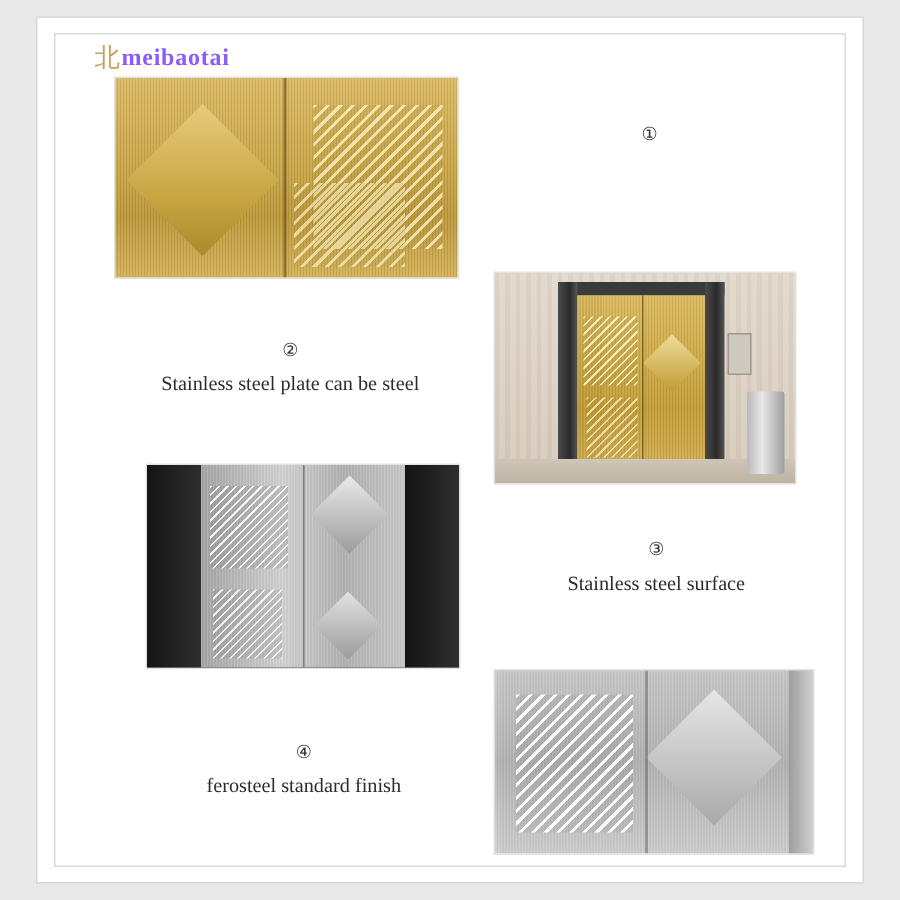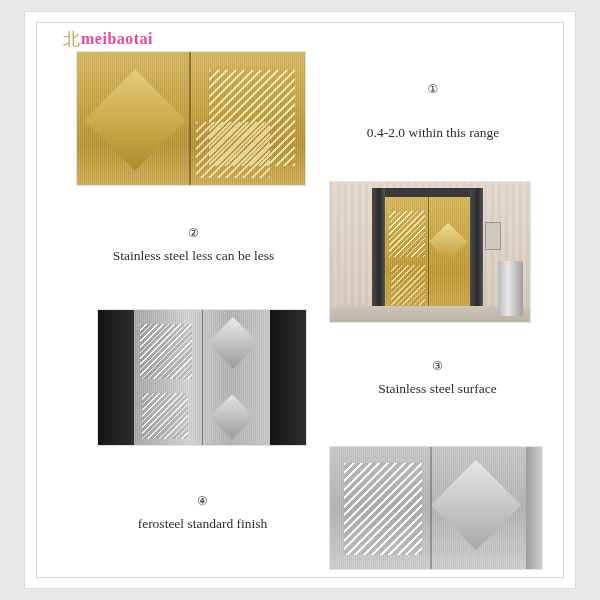--- a/index.html
+++ b/index.html
@@ -43,21 +43,21 @@
   .logo-mark {
     font-family: "DejaVu Sans", sans-serif;
     font-size: 17px;
     color: #c8a45a;
     line-height: 1;
     letter-spacing: -2px;
   }
   .logo-text {
     font-family: "Liberation Serif", serif;
     font-size: 16px;
-    color: #ec4899;
+    color: #8b5cf6;
     letter-spacing: 0.5px;
     font-weight: bold;
   }
 
   
   .photo {
     position: absolute;
     background: #cfcfcf;
     box-shadow: 0 0 0 1px #e2e2e2;
     overflow: hidden;
@@ -357,26 +357,25 @@
   <div class="photo" id="photo1">
     <div class="diag-left"></div>
     <div class="lines-right"></div>
     <div class="lines-right2"></div>
     <div class="seam"></div>
   </div>
 
   <div class="caption" id="cap1">
     <span class="num">①</span>
     <br>
-    <span>0.4-2.0 within this range</span>
   </div>
 
   <div class="caption" id="cap2">
     <span class="num">②</span>
-    <span>Stainless steel less can be less</span><br>
+    <span>Stainless steel plate can be steel</span><br>
   </div>
 
   <div class="photo" id="photo2">
     <div class="wallpaper"></div>
     <div class="lintel"></div>
     <div class="jamb-l"></div>
     <div class="jamb-r"></div>
     <div class="doors">
       <div class="hatch"></div>
       <div class="tri"></div>

